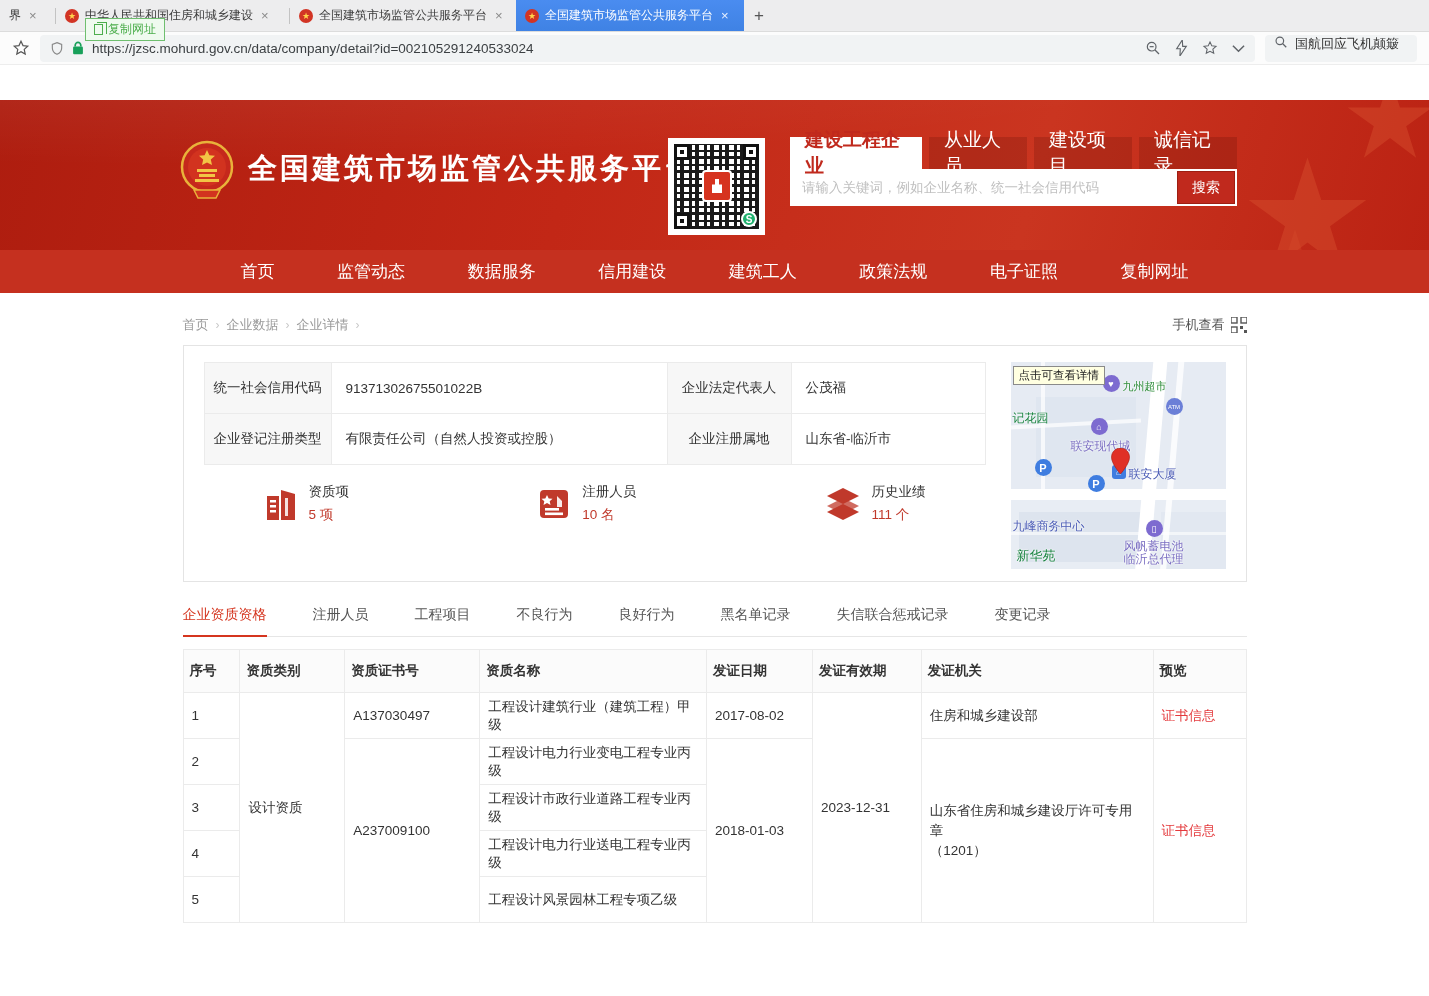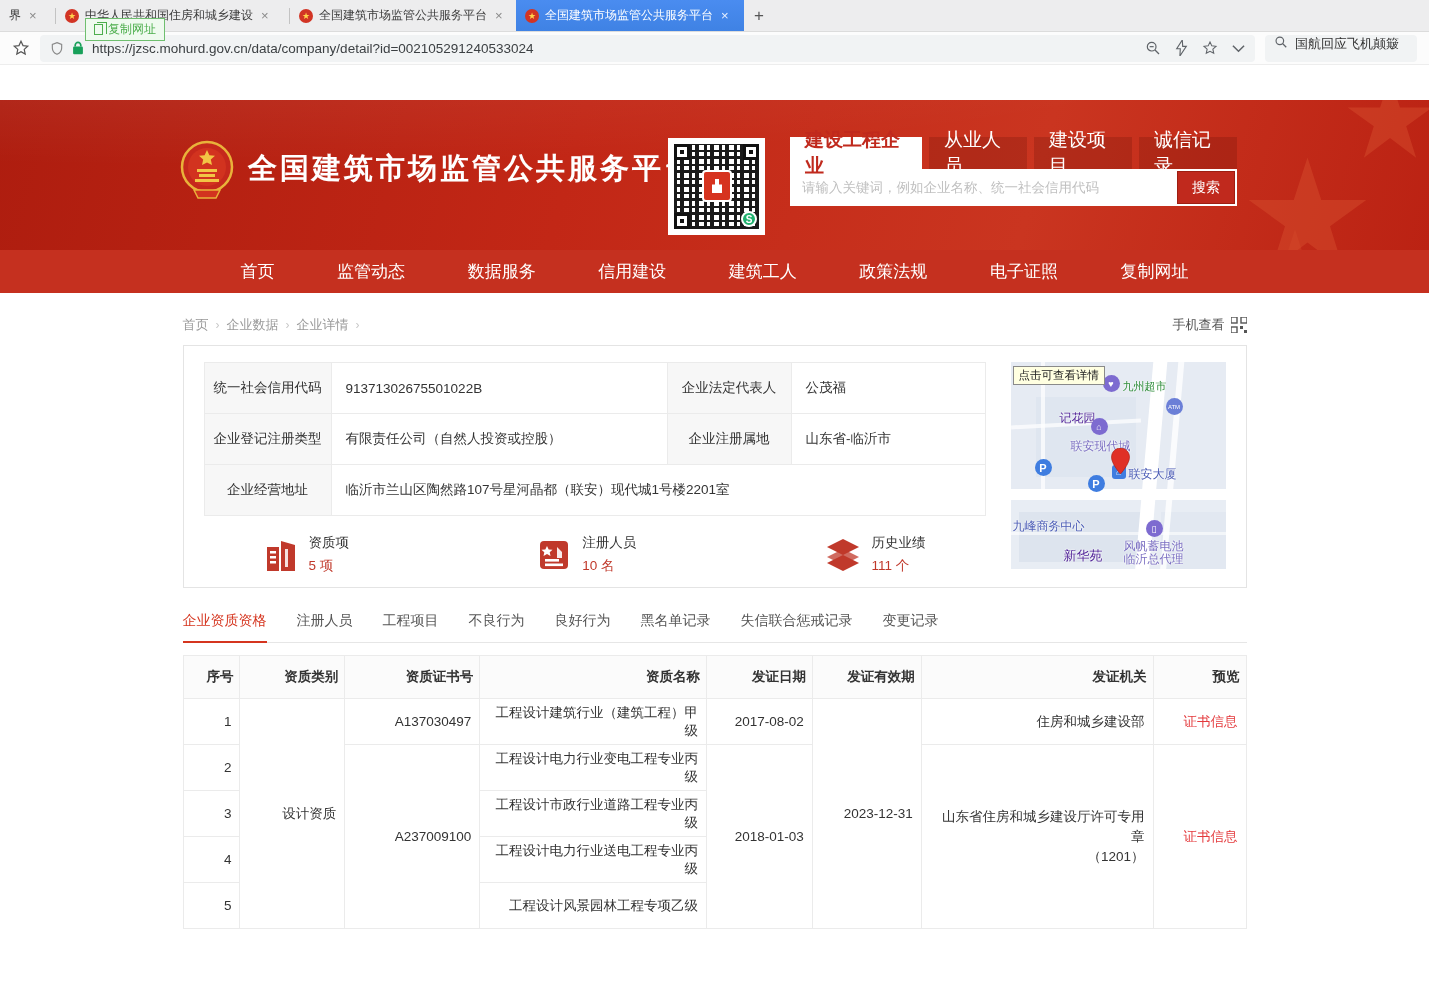--- a/index.html
+++ b/index.html
@@ -90,30 +90,30 @@
   .map { position:relative; flex:none; width:215px; height:207px; background:#e8edf4; overflow:hidden; font-size:11px; }
   .blk { position:absolute; }
   .road { position:absolute; background:#fff; }
   .maptip { position:absolute; left:2px; top:4px; z-index:6; background:#ffffe1; border:1px solid #8a8a8a; color:#222; font-size:11.5px; padding:1px 5px; }
   .poi { position:absolute; width:17px; height:17px; border-radius:50%; background:#7d6bd0; color:#fff; font-size:9px; display:flex; align-items:center; justify-content:center; z-index:3; }
   .poi.blue { background:#3f7de0; font-weight:bold; font-size:11px; }
   .mlabel { position:absolute; white-space:nowrap; z-index:3; text-shadow:0 0 2px #fff,0 0 2px #fff; }
   .lab-green { color:#2f8d3a; }
   .lab-purple { color:#7b6fc2; }
   .lab-blue { color:#4a5bb5; }
-  .lab-gray { color:#4c1d95;padding-left:47px; }
+  .lab-gray { color:#15803d; }
   .pin { position:absolute; z-index:5; }
 
   
-  .tabs2 { margin-top:24px; border-bottom:1px solid #e6e6e6; display:flex; gap:30px; font-size:14px; color:#555; }
+  .tabs2 { margin-top:24px; border-bottom:1px solid #e6e6e6; display:flex; gap:46px; font-size:14px; color:#555; }
   .tabs2 .t { padding-bottom:11px; cursor:pointer; }
   .tabs2 .t.on { color:#d5351f; border-bottom:2px solid #d5351f; margin-bottom:-1px; }
 
   
-  .qtable { width:100%; border-collapse:collapse; margin-top:12px; font-size:13.5px; color:#333; text-align:right; }
+  .qtable { width:100%; border-collapse:collapse; margin-top:12px; font-size:13.5px; color:#333; text-align:left; }
   .qtable th { font-weight:bold; height:43px; background:#fbfbfb; border:1px solid #ebebeb; padding:0 6px; }
   .qtable td { border:1px solid #ebebeb; height:46px; padding:4px 8px; }
   .cert-link { color:#e4393c; cursor:pointer; }
   .auth2 { line-height:20px; }
 
   svg { display:block; }
 </style>
 </head>
 <body>
 
@@ -308,24 +308,20 @@
               <td>91371302675501022B</td>
               <td class="lbl">企业法定代表人</td>
               <td>公茂福</td>
             </tr>
             <tr>
               <td class="lbl">企业登记注册类型</td>
               <td>有限责任公司（自然人投资或控股）</td>
               <td class="lbl">企业注册属地</td>
               <td>山东省-临沂市</td>
             </tr>
-            <tr>
-              <td class="lbl">企业经营地址</td>
-              <td colspan="3">临沂市兰山区陶然路107号星河晶都（联安）现代城1号楼2201室</td>
-            </tr>
           </tbody>
             </table>
 
           <div class="stats">
             <div class="stat">
               <svg width="34" height="36" viewBox="0 0 34 36">
                 <rect x="3" y="10" width="12" height="24" fill="#c0392b"></rect>
                 <path d="M17 4l14 4v26H17z" fill="#c0392b"></path>
                 <rect x="6" y="14" width="6" height="2.5" fill="#fff"></rect>
                   <rect x="6" y="19" width="6" height="2.5" fill="#fff"></rect>

